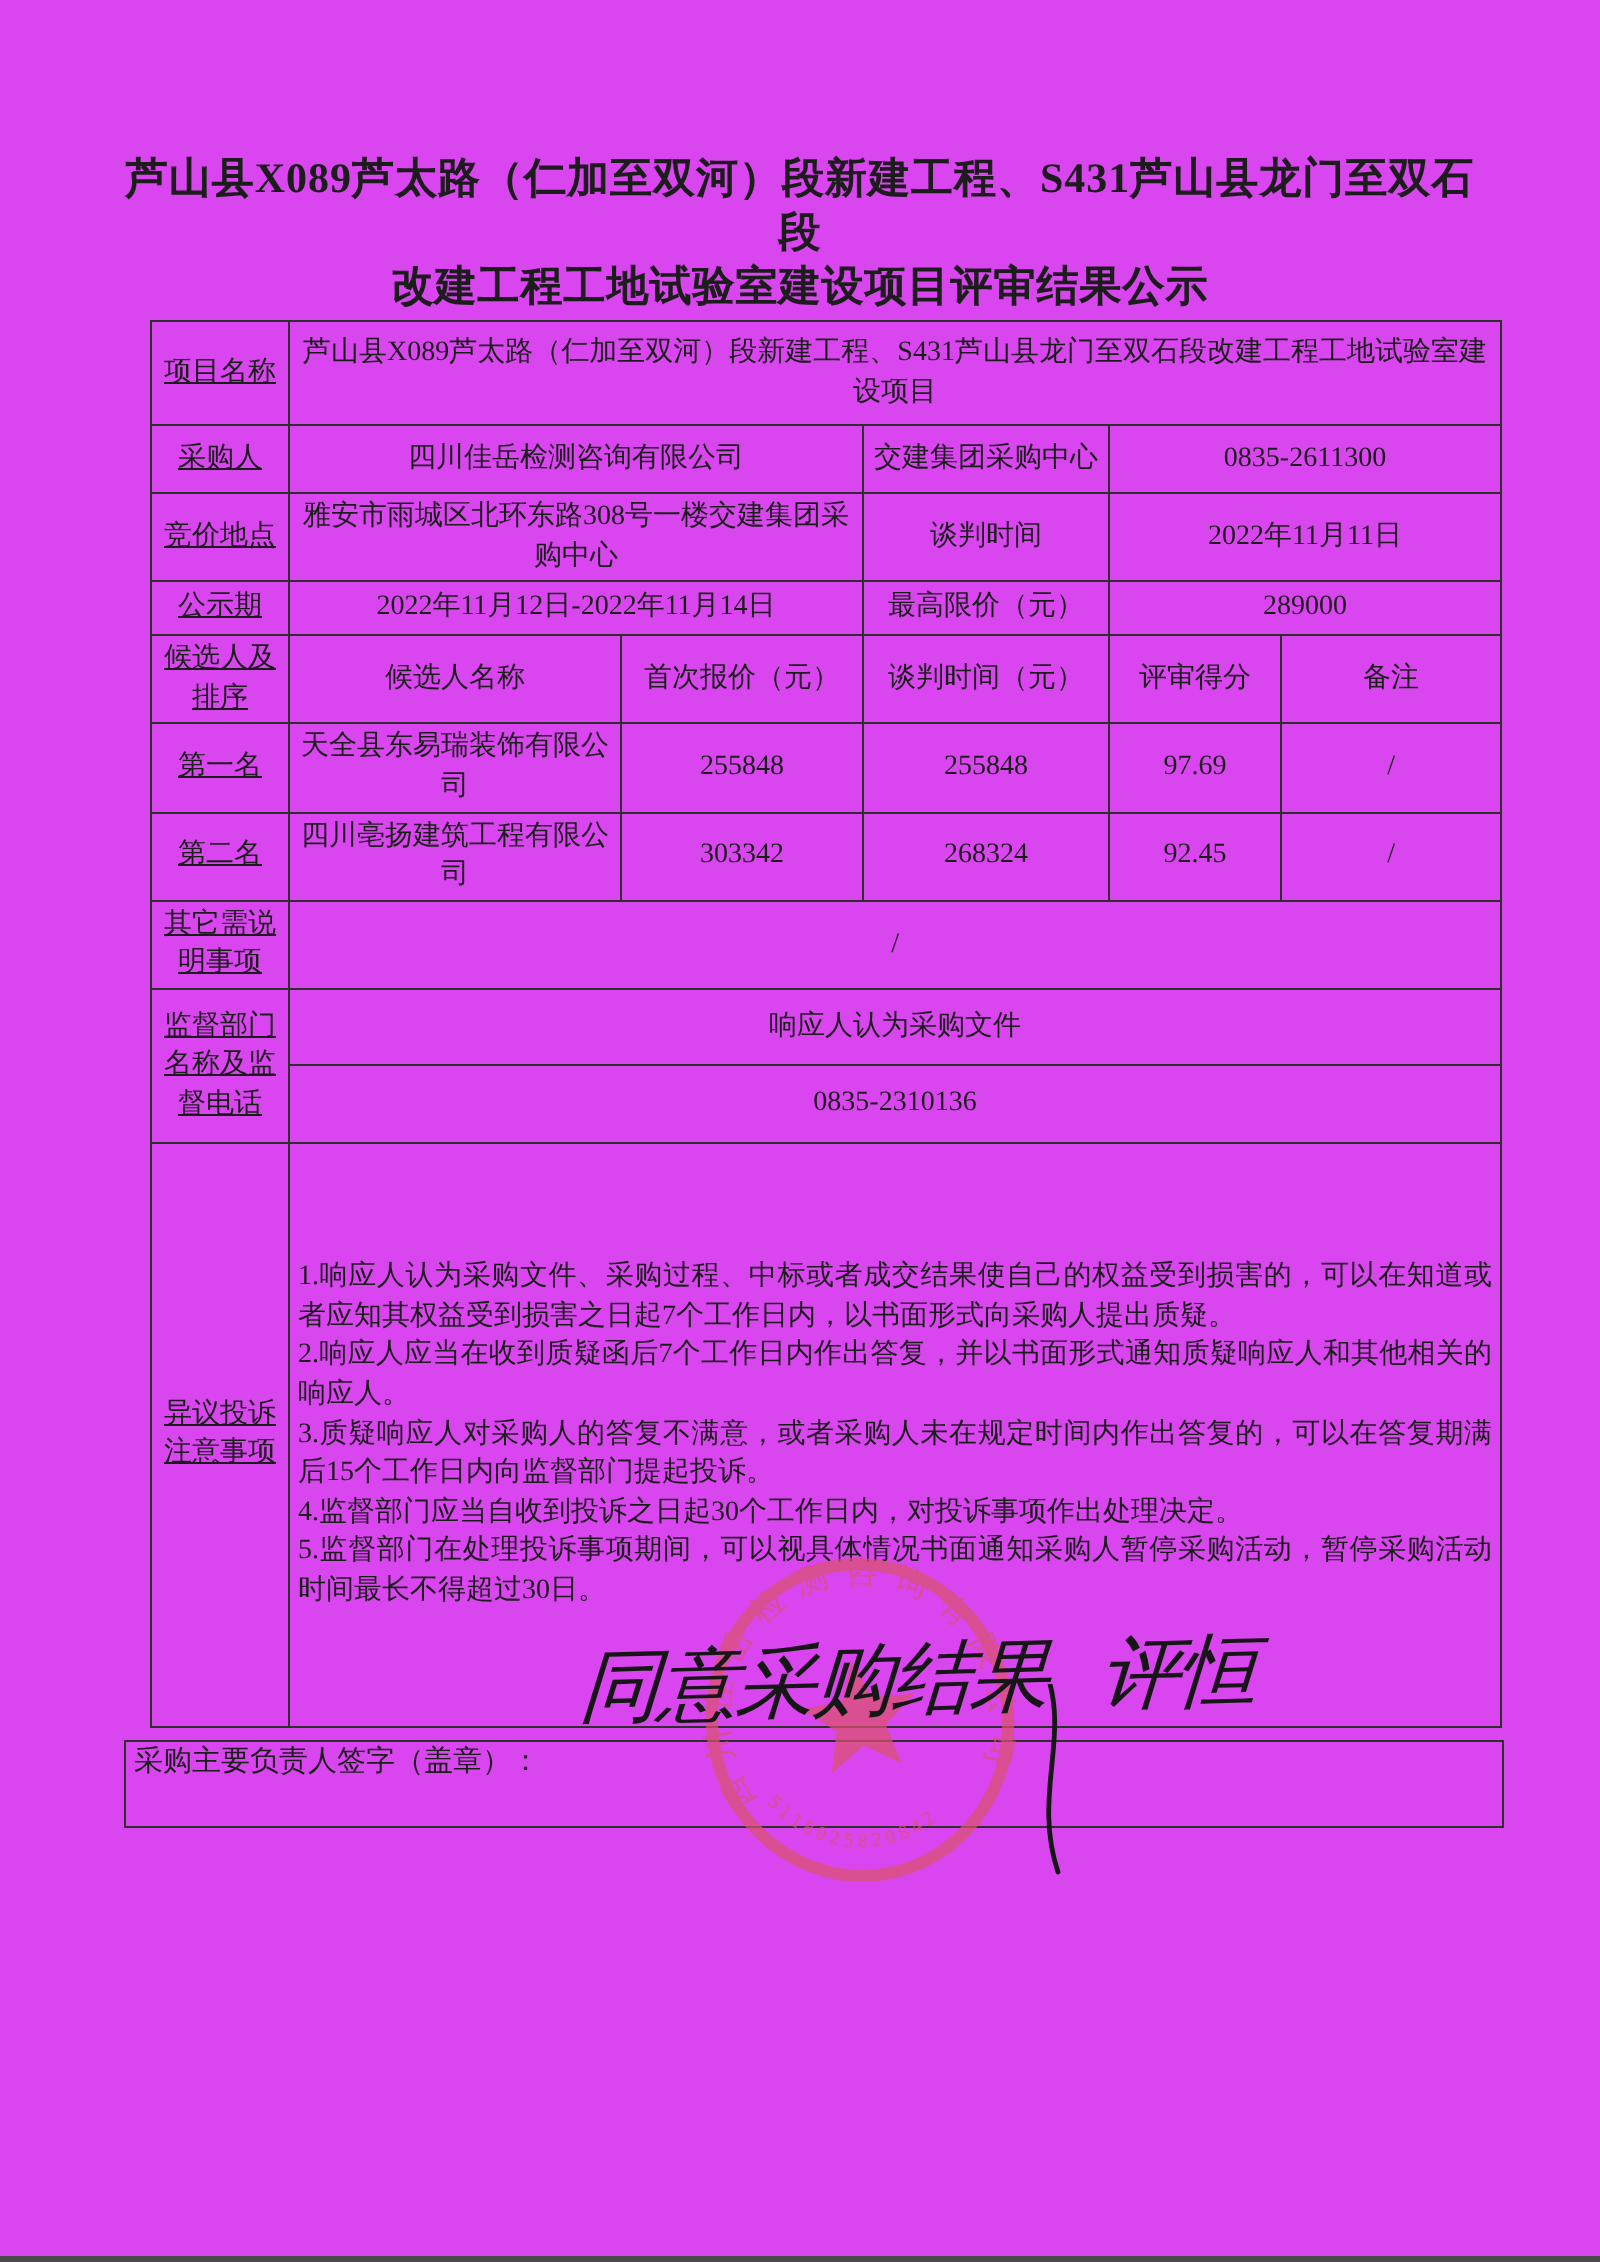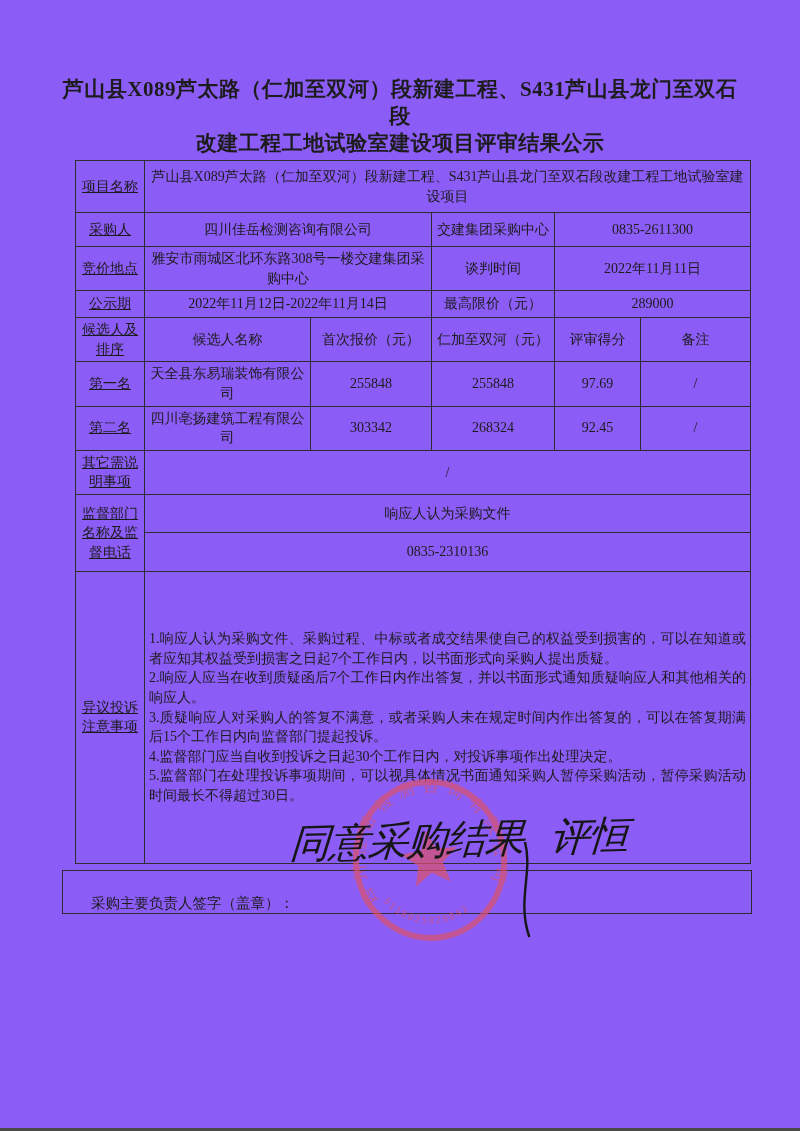--- a/index.html
+++ b/index.html
@@ -2,21 +2,21 @@
 <html><head>
 <meta charset="utf-8">
 <style>
   * { margin: 0; padding: 0; box-sizing: border-box; }
   html, body { background: #e8e8e8; }
   .page {
     position: relative;
     width: 800px;
     height: 1131px;
     margin: 0 auto;
-    background: #8b5cf6;
+    background: #d946ef;
     overflow: hidden;
     font-family: "Liberation Serif", "DejaVu Serif", serif;
     color: #1c1c1c;
   }
   .title {
     width: 692px;
     margin: 76px auto 0 auto;
     text-align: center;
     font-size: 21px;
     font-weight: bold;
@@ -47,22 +47,22 @@
     line-height: 21px;
   }
   .objection-item { text-align: justify; }
   .sig-row {
     position: relative;
     width: 690px;
     height: 44px;
     margin: 6px 0 0 62px;
     border: 1.6px solid #2e2e2d;
     display: flex;
-    align-items: flex-end;
-    padding-left: 28px;
+    align-items: flex-start;
+    padding-left: 4px;
     font-size: 14.5px;
   }
   .handwriting {
     position: absolute;
     left: 290px;
     top: 812px;
     font-size: 40px;
     font-style: italic;
     letter-spacing: -1px;
     white-space: nowrap;
@@ -133,21 +133,21 @@
       <tr style="height:27px">
         <td class="lab">公示期</td>
         <td colspan="2">2022年11月12日-2022年11月14日</td>
         <td>最高限价（元）</td>
         <td colspan="2">289000</td>
       </tr>
       <tr style="height:38px">
         <td class="lab">候选人及排序</td>
         <td>候选人名称</td>
         <td>首次报价（元）</td>
-        <td>仁加至双河（元）</td>
+        <td>谈判时间（元）</td>
         <td>评审得分</td>
         <td>备注</td>
       </tr>
       <tr style="height:38px">
         <td class="lab">第一名</td>
         <td>天全县东易瑞装饰有限公司</td>
         <td>255848</td>
         <td>255848</td>
         <td>97.69</td>
         <td>/</td>

